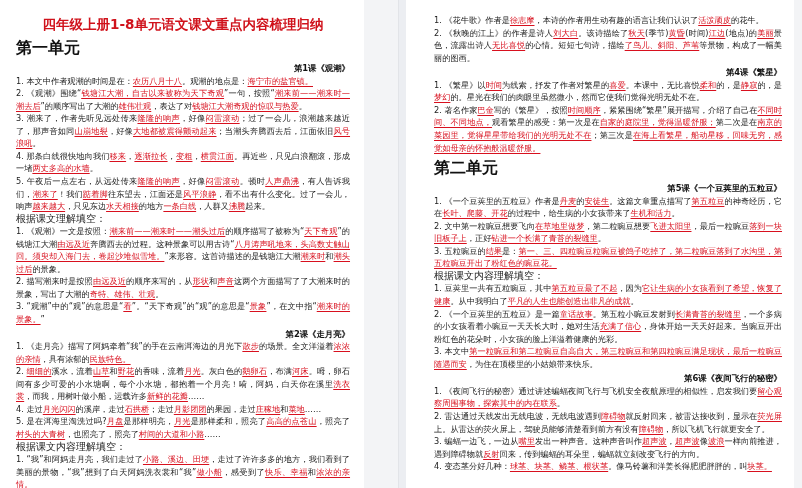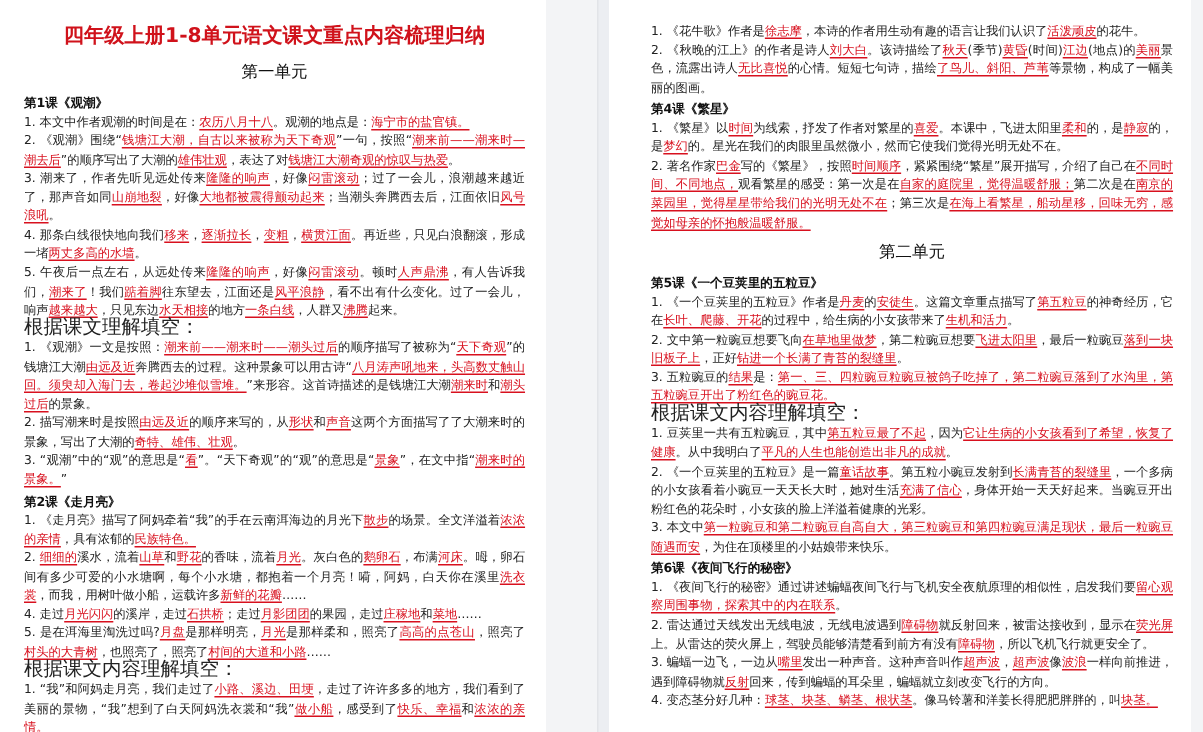--- a/index.html
+++ b/index.html
@@ -9,24 +9,24 @@
     position:relative;
   }
   .page {
     position:absolute; top:0; height:488px; background:#ffffff; overflow:hidden;
     box-sizing:border-box;
   }
   #page-left { left:0; width:364px; padding:10px 14px 0 16px; }
   #page-right { left:406px; width:388px; padding:14px 12px 0 28px; }
   .gutter { position:absolute; left:398px; top:0; width:8px; height:488px; background:#eceef2; border-left:1px solid #e2e4e8; box-sizing:border-box; }
   .doc-title { text-align:center; color:#d0121b; font-weight:bold; font-size:13.5px; line-height:20px; margin:4px 0 2px 0; }
-  .unit-title { text-align:center; color:#111; font-weight:normal; font-size:11px; line-height:16px; margin:6px 0 6px 0; }
-  .lesson-title { color:#111; font-weight:bold; font-size:8.4px; line-height:12.6px; margin-top:2px; }
+  .unit-title { color:#111; font-weight:bold; font-size:16px; line-height:16px; margin:6px 0 6px 0; }
+  .lesson-title { color:#111; font-weight:bold; font-size:8.4px; line-height:12.6px; margin-top:2px;text-align:right; }
   .para { color:#222; font-size:8.2px; line-height:12.55px; text-align:justify; }
-  .sub { color:#222; font-size:13px; line-height:12.55px; }
+  .sub { color:#222; font-size:10px; line-height:12.55px; }
   .hl { color:#d8101e; text-decoration:underline; text-decoration-color:#d8101e; text-underline-offset:1.5px; }
 </style>
 </head>
 <body>
 
 <div class="page" id="page-left">
   <div class="doc-title">四年级上册1-8单元语文课文重点内容梳理归纳</div>
   <div class="unit-title">第一单元</div>
   <div id="left-blocks">
       <div class="lesson-title">第1课《观潮》</div>
@@ -50,21 +50,21 @@
     </div>
 </div>
 
 <div class="gutter"></div>
 
 <div class="page" id="page-right">
   <div id="right-blocks">
       <div class="para"><span>1. 《花牛歌》作者是</span><span class="hl">徐志摩</span><span>，本诗的作者用生动有趣的语言让我们认识了</span><span class="hl">活泼顽皮</span><span>的花牛。</span></div>
       <div class="para"><span>2. 《秋晚的江上》的作者是诗人</span><span class="hl">刘大白</span><span>。该诗描绘了</span><span class="hl">秋天</span><span>(季节)</span><span class="hl">黄昏</span><span>(时间)</span><span class="hl">江边</span><span>(地点)的</span><span class="hl">美丽</span><span>景色，流露出诗人</span><span class="hl">无比喜悦</span><span>的心情。短短七句诗，描绘</span><span class="hl">了鸟儿、斜阳、芦苇</span><span>等景物，构成了一幅美丽的图画。</span></div>
       <div class="lesson-title">第4课《繁星》</div>
-      <div class="para"><span>1. 《繁星》以</span><span class="hl">时间</span><span>为线索，抒发了作者对繁星的</span><span class="hl">喜爱</span><span>。本课中，飞进太阳里</span><span class="hl">柔和</span><span>的，是</span><span class="hl">静寂</span><span>的，是</span><span class="hl">梦幻</span><span>的。星光在我们的肉眼里虽然微小，然而它使我们觉得光明无处不在。</span></div>
+      <div class="para"><span>1. 《繁星》以</span><span class="hl">时间</span><span>为线索，抒发了作者对繁星的</span><span class="hl">喜爱</span><span>。本课中，无比喜悦</span><span class="hl">柔和</span><span>的，是</span><span class="hl">静寂</span><span>的，是</span><span class="hl">梦幻</span><span>的。星光在我们的肉眼里虽然微小，然而它使我们觉得光明无处不在。</span></div>
       <div class="para"><span>2. 著名作家</span><span class="hl">巴金</span><span>写的《繁星》，按照</span><span class="hl">时间顺序</span><span>，紧紧围绕“繁星”展开描写，介绍了自己在</span><span class="hl">不同时间、不同地点，</span><span>观看繁星的感受：第一次是在</span><span class="hl">自家的庭院里，觉得温暖舒服；</span><span>第二次是在</span><span class="hl">南京的菜园里，觉得星星带给我们的光明无处不在</span><span>；第三次是</span><span class="hl">在海上看繁星，船动星移，回味无穷，感觉如母亲的怀抱般温暖舒服。</span></div>
       <div class="unit-title">第二单元</div>
       <div class="lesson-title">第5课《一个豆荚里的五粒豆》</div>
       <div class="para"><span>1. 《一个豆荚里的五粒豆》作者是</span><span class="hl">丹麦</span><span>的</span><span class="hl">安徒生</span><span>。这篇文章重点描写了</span><span class="hl">第五粒豆</span><span>的神奇经历，它在</span><span class="hl">长叶、爬藤、开花</span><span>的过程中，给生病的小女孩带来了</span><span class="hl">生机和活力</span><span>。</span></div>
       <div class="para"><span>2. 文中第一粒豌豆想要飞向</span><span class="hl">在草地里做梦</span><span>，第二粒豌豆想要</span><span class="hl">飞进太阳里</span><span>，最后一粒豌豆</span><span class="hl">落到一块旧板子上</span><span>，正好</span><span class="hl">钻进一个长满了青苔的裂缝里</span><span>。</span></div>
       <div class="para"><span>3. 五粒豌豆的</span><span class="hl">结果</span><span>是：</span><span class="hl">第一、三、四粒豌豆粒豌豆被鸽子吃掉了，第二粒豌豆落到了水沟里，第五粒豌豆开出了粉红色的豌豆花。</span></div>
       <div class="sub">根据课文内容理解填空：</div>
       <div class="para"><span>1. 豆荚里一共有五粒豌豆，其中</span><span class="hl">第五粒豆最了不起</span><span>，因为</span><span class="hl">它让生病的小女孩看到了希望，恢复了健康</span><span>。从中我明白了</span><span class="hl">平凡的人生也能创造出非凡的成就</span><span>。</span></div>
       <div class="para"><span>2. 《一个豆荚里的五粒豆》是一篇</span><span class="hl">童话故事</span><span>。第五粒小豌豆发射到</span><span class="hl">长满青苔的裂缝里</span><span>，一个多病的小女孩看着小豌豆一天天长大时，她对生活</span><span class="hl">充满了信心</span><span>，身体开始一天天好起来。当豌豆开出粉红色的花朵时，小女孩的脸上洋溢着健康的光彩。</span></div>
       <div class="para"><span>3. 本文中</span><span class="hl">第一粒豌豆和第二粒豌豆自高自大，第三粒豌豆和第四粒豌豆满足现状，最后一粒豌豆随遇而安</span><span>，为住在顶楼里的小姑娘带来快乐。</span></div>

